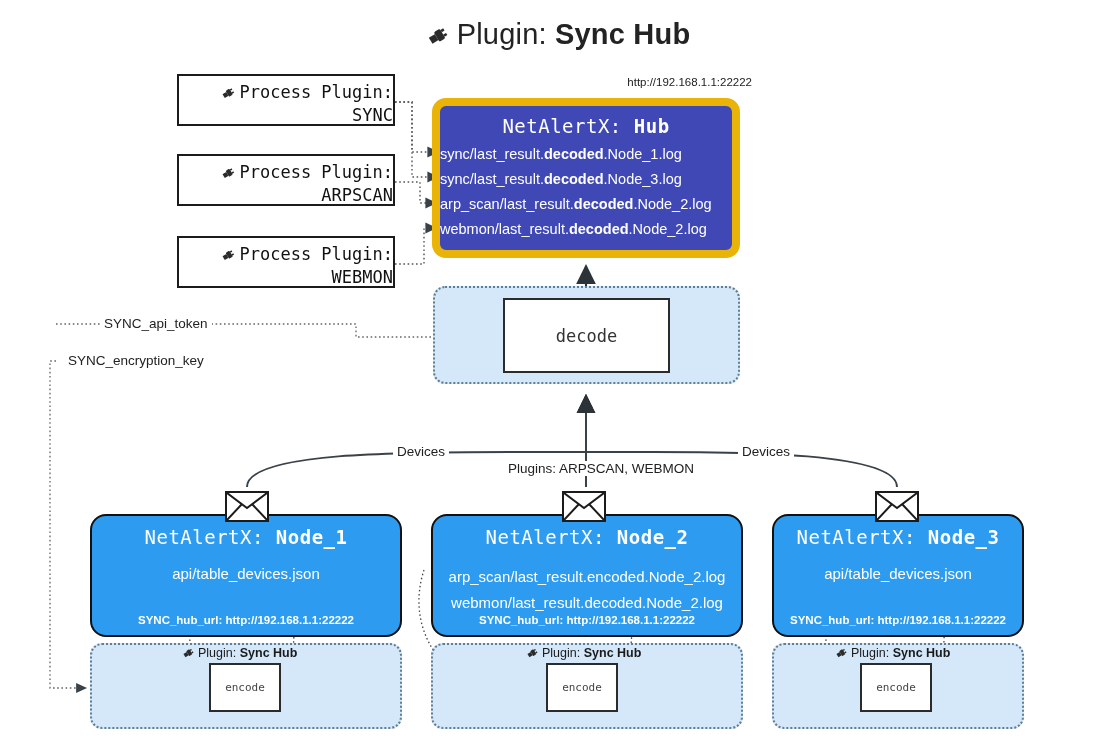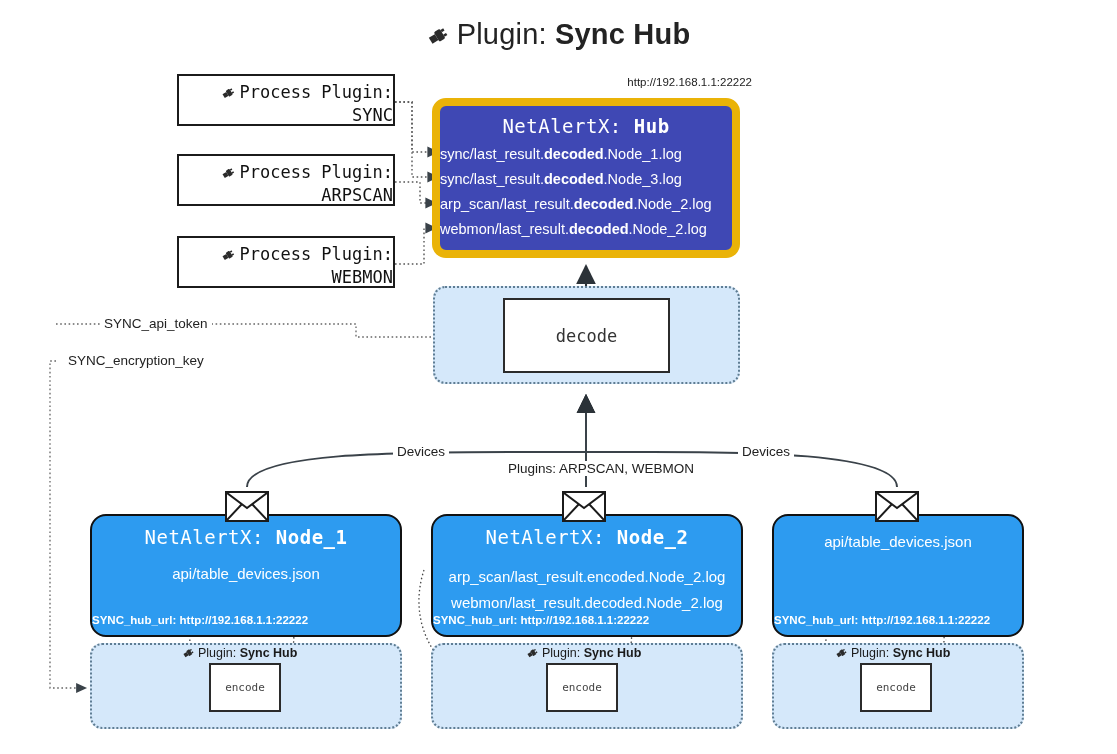--- a/index.html
+++ b/index.html
@@ -182,20 +182,21 @@
   .node-box .n-line {
     font-size: 15px;
     line-height: 26px;
     white-space: nowrap;
     color: #ffffff;
   }
   .node-box .n-foot {
     position: absolute;
     left: 0; bottom: 9px;
     width: 100%;
+    text-align: center;
     font-size: 11.5px;
     font-weight: bold;
     color: #ffffff;
     white-space: nowrap;
   }
   #node-0 { left: 90px; top: 514px; width: 312px; height: 123px; }
   #node-1 { left: 431px; top: 514px; width: 312px; height: 123px; }
   #node-2 { left: 772px; top: 514px; width: 252px; height: 123px; }
 
   
@@ -392,20 +393,24 @@
       <b>Node_2</b>
     </div>
     <div class="n-lines" style="margin-top:16px">
       <div class="n-line">arp_scan/last_result.encoded.Node_2.log</div>
       <div class="n-line">webmon/last_result.decoded.Node_2.log</div>
     </div>
     <div class="n-foot">SYNC_hub_url: http://192.168.1.1:22222</div>
   </div>
 
   <div class="node-box" id="node-2">
+    <div class="n-title">
+      <span>NetAlertX:</span>
+      <b>Node_3</b>
+    </div>
     <div class="n-lines">
       <div class="n-line">api/table_devices.json</div>
     </div>
     <div class="n-foot">SYNC_hub_url: http://192.168.1.1:22222</div>
   </div>
 
   <div class="enc-group" id="encg-0"></div>
   <div class="enc-group" id="encg-1"></div>
   <div class="enc-group" id="encg-2"></div>
 

